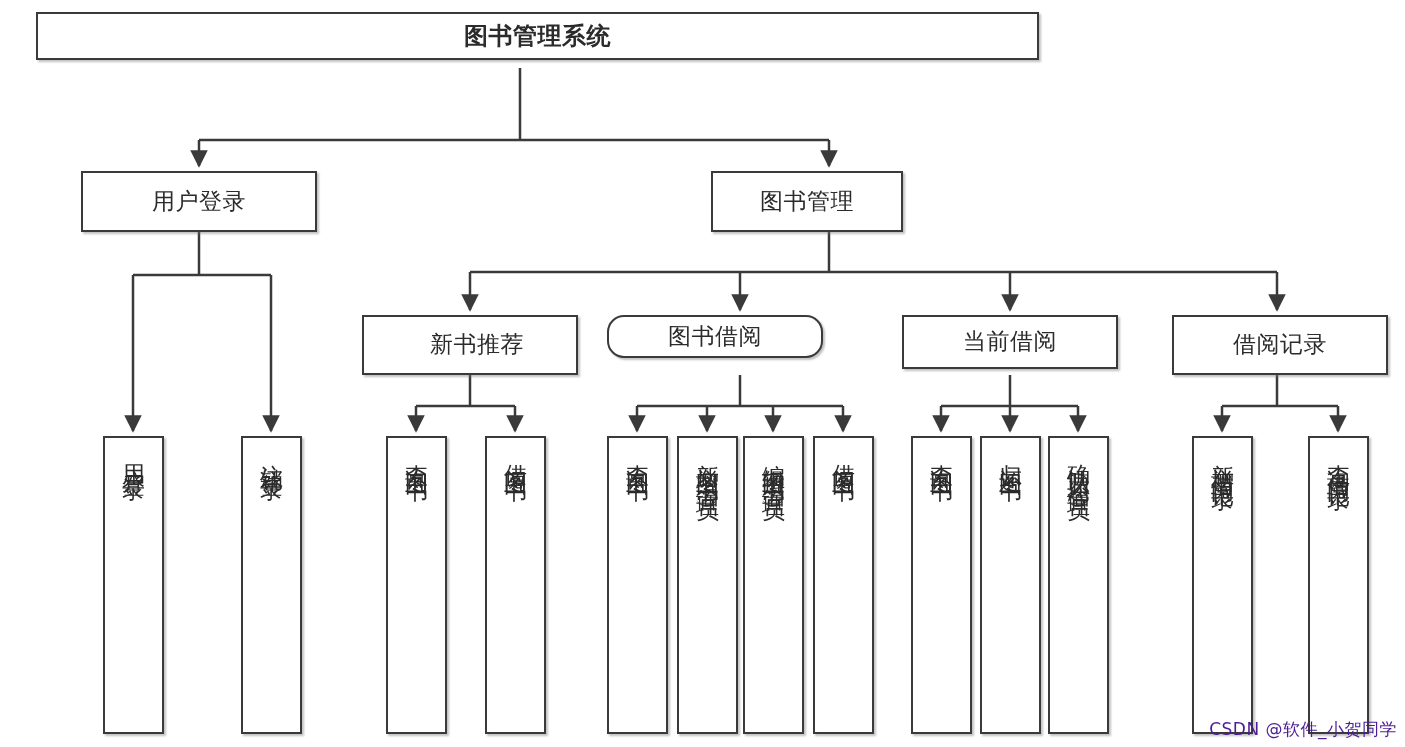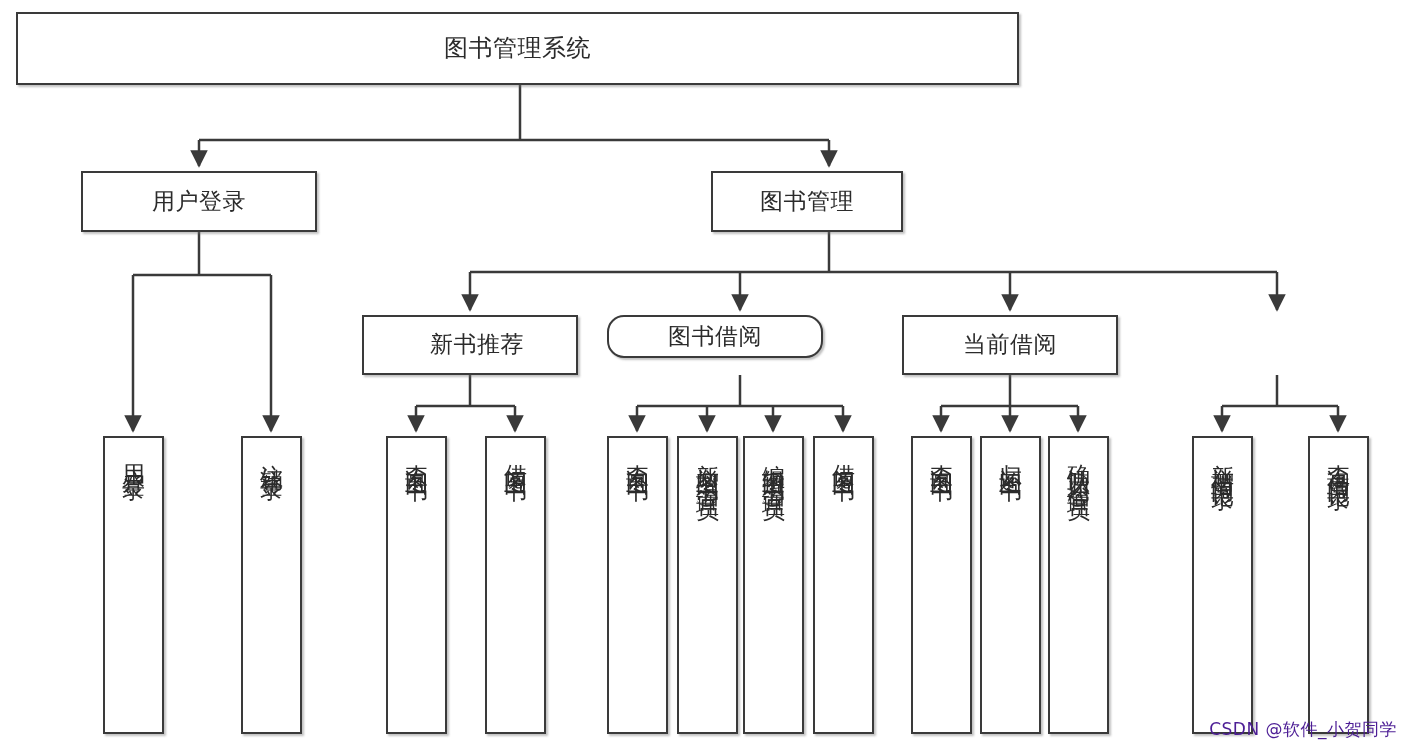--- a/index.html
+++ b/index.html
@@ -126,39 +126,42 @@
       <path d="M 1010 406 L 1010 431" marker-end="url(#arrow)"></path>
       <path d="M 1078 406 L 1078 431" marker-end="url(#arrow)"></path>
 
       <path d="M 1277 375 L 1277 406"></path>
       <path d="M 1222 406 L 1338 406"></path>
       <path d="M 1222 406 L 1222 431" marker-end="url(#arrow)"></path>
       <path d="M 1338 406 L 1338 431" marker-end="url(#arrow)"></path>
     </g>
   </svg>
 
-  <div class="node h root" style="left:16px; top:12px; width:1003px; height:73px;">
+  <div class="node h root" style="left:36px; top:12px; width:1003px; height:48px;font-weight:bold;">
     <span class="label">图书管理系统</span>
   </div>
 
   <div class="node h" style="left:81px; top:171px; width:236px; height:61px;">
     <span class="label">用户登录</span>
   </div>
   <div class="node h" style="left:711px; top:171px; width:192px; height:61px;">
     <span class="label">图书管理</span>
   </div>
 
   <div class="node h" style="left:362px; top:315px; width:216px; height:60px;padding-left:14px;">
     <span class="label">新书推荐</span>
   </div>
   <div class="node h" style="left:607px; top:315px; width:216px; height:43px;border-radius:17px;">
     <span class="label">图书借阅</span>
   </div>
-  <div class="node h" style="left:902px; top:315px; width:216px; height:60px;">
+  <div class="node h" style="left:902px; top:315px; width:216px; height:54px;">
     <span class="label">当前借阅</span>
+  </div>
+  <div class="node h" style="left:1172px; top:315px; width:216px; height:60px;">
+    <span class="label">借阅记录</span>
   </div>
 
   <div class="node v" style="left:103px; top:436px; width:61px; height:298px;">
     <span class="label">用户登录</span>
   </div>
   <div class="node v" style="left:241px; top:436px; width:61px; height:298px;">
     <span class="label">注销登录</span>
   </div>
 
   <div class="node v" style="left:386px; top:436px; width:61px; height:298px;">

